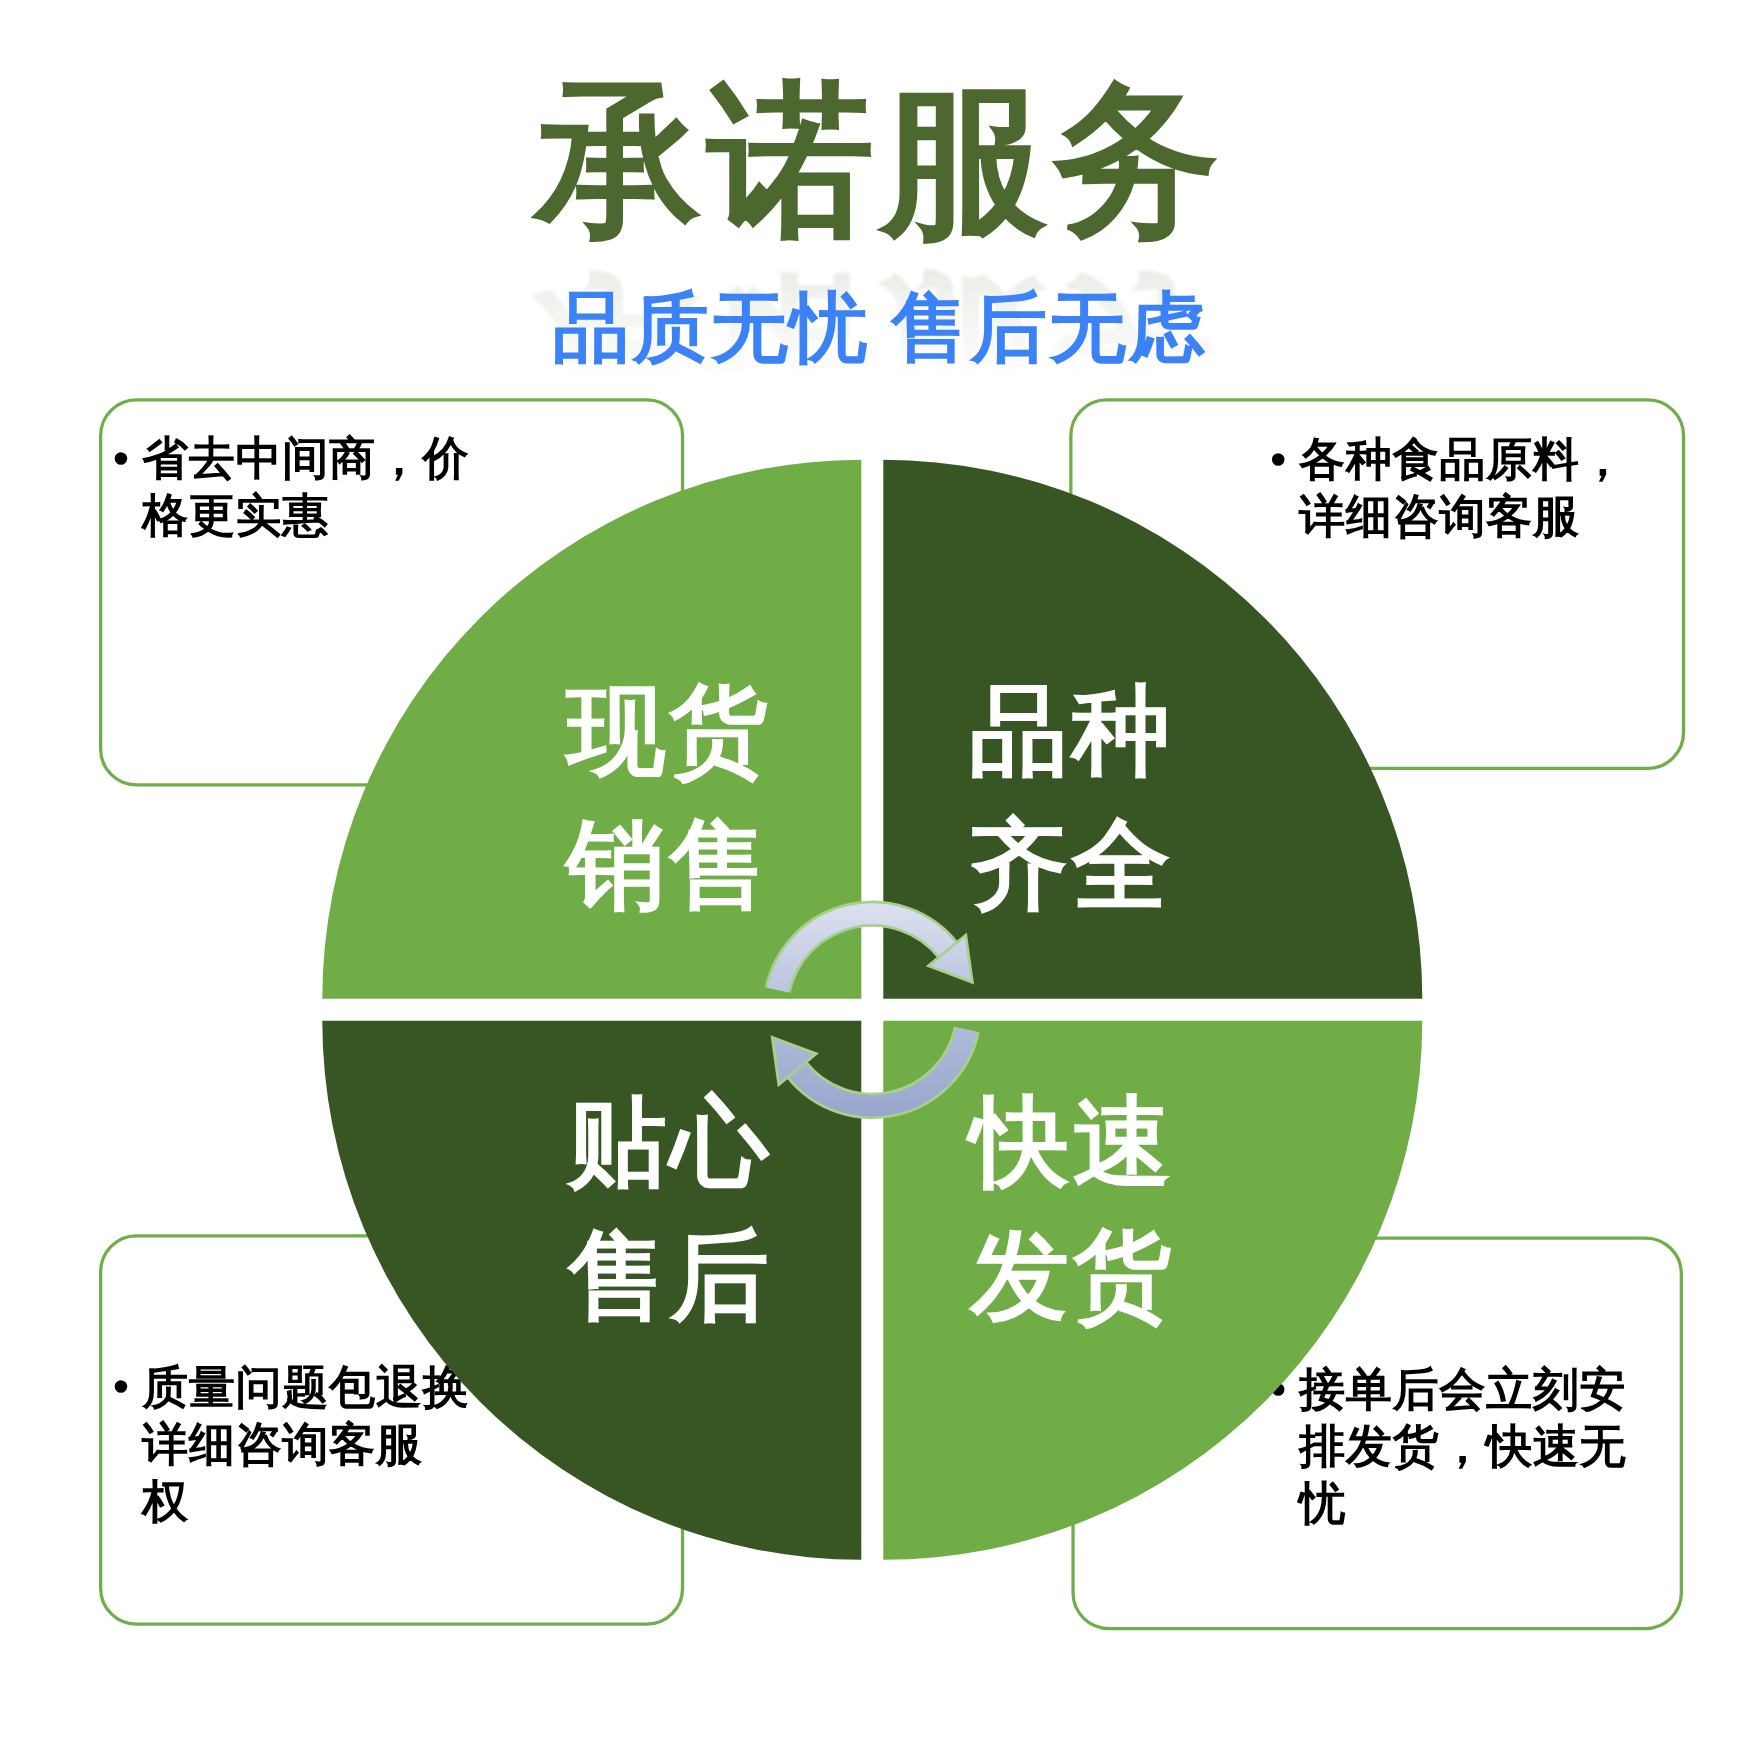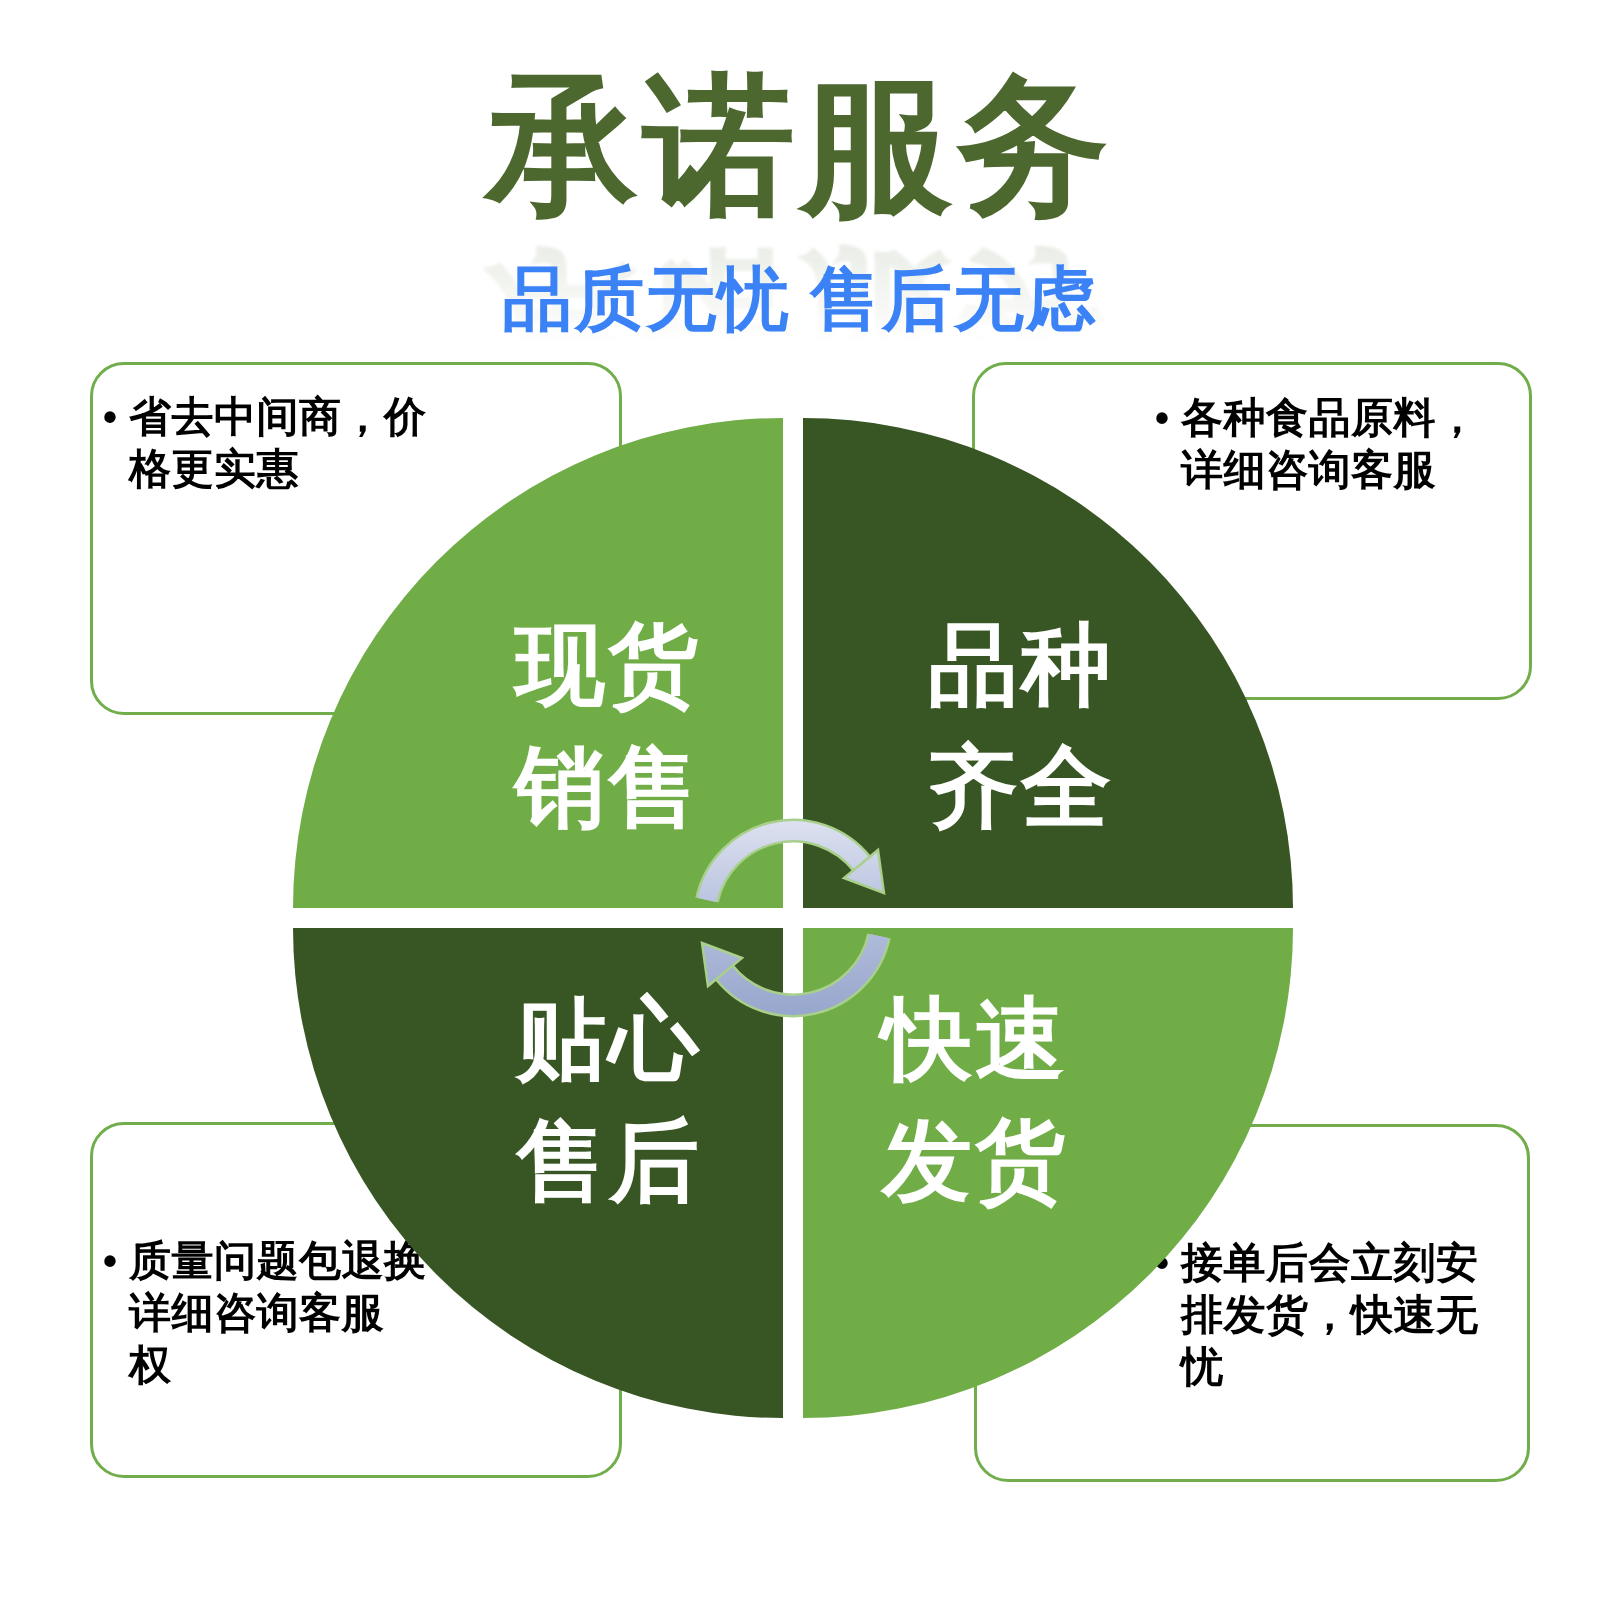--- a/index.html
+++ b/index.html
@@ -73,21 +73,21 @@
   
   .wheel{position:absolute;left:0;top:0;z-index:2;pointer-events:none;}
   .qlabel{
     position:absolute;z-index:3;
     color:#ffffff;text-align:center;
     font-size:90px;line-height:122px;letter-spacing:3px;font-weight:700;
     transform:translate(-50%,-50%);
     white-space:nowrap;
   }
   .qlabel-tl{left:608px;top:726px;}
-  .qlabel-tr{left:974px;top:726px;margin-left:47px;}
+  .qlabel-tr{left:974px;top:726px;}
   .qlabel-bl{left:609px;top:1100px;}
   .qlabel-br{left:975px;top:1100px;}
 </style>
 </head>
 <body>
 
 <div class="canvas">
 
   <div class="title">承诺服务</div>
   <div class="title-reflection">承诺服务</div>

